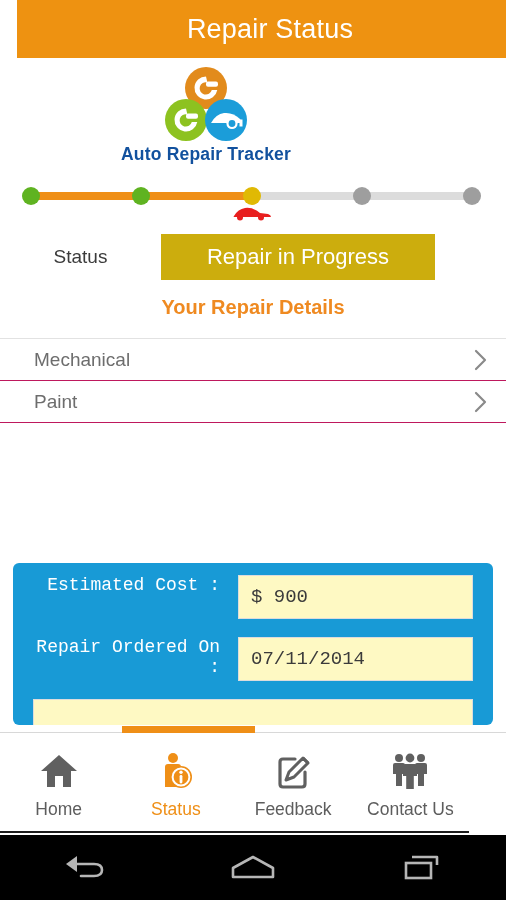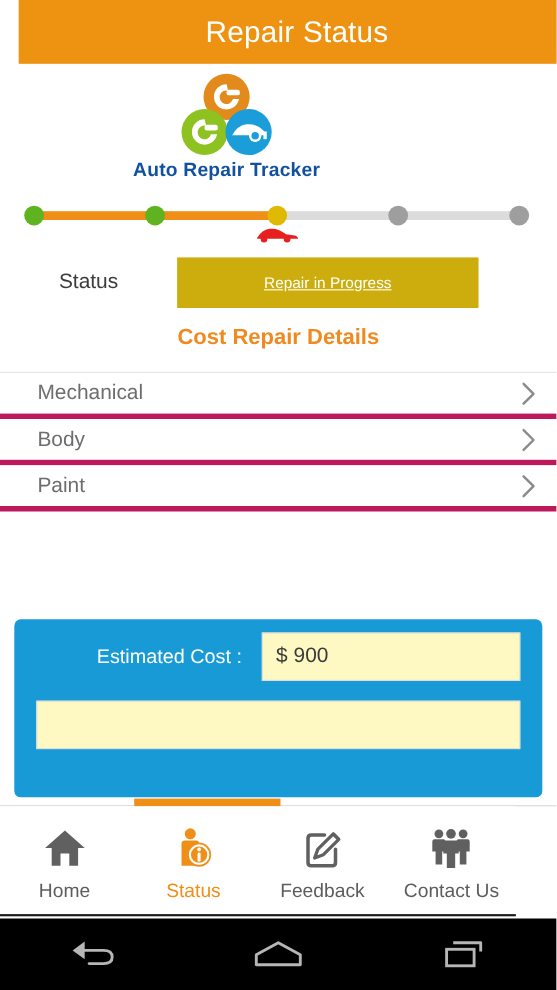--- a/index.html
+++ b/index.html
@@ -42,52 +42,51 @@
   
   .status-row {
     position: absolute; left: 0; top: 232px; width: 506px; height: 50px;
     display: flex; align-items: center;
   }
   .status-label {
     width: 161px; text-align: center; font-size: 19px; color: #3b3b3b;
   }
   .status-btn {
     width: 274px; height: 46px; background: #ccad0d; border: none;
-    color: #ffffff; font-size: 14px; font-family: inherit;
+    color: #ffffff; font-size: 22px; font-family: inherit;
     display: flex; align-items: center; justify-content: center;
     cursor: pointer;
-    text-decoration: underline;
   }
 
   
   .section-heading {
     position: absolute; left: 0; top: 296px; width: 506px;
     text-align: center; color: #ef8a21; font-size: 20px; font-weight: bold;
   }
 
   
   .repair-list {
     position: absolute; left: 0; top: 338px; width: 506px;
     border-top: 1px solid #e2e2e2;
   }
   .repair-row {
     height: 42px; display: flex; align-items: center;
-    border-bottom: 5px solid #be185d;
+    border-bottom: 1px solid #be185d;
     padding: 0 18px 0 34px; cursor: pointer; background: #fff;
   }
   .repair-row .label { flex: 1; font-size: 19px; color: #6d6d6d; }
   .chev { width: 14px; height: 22px; display: block; }
 
   
   .details-card {
     position: absolute; left: 13px; top: 563px; width: 480px; height: 162px;
     background: #189ad6; border-radius: 6px; overflow: hidden;
     padding: 12px 20px 0 20px;
   }
-  .detail-row { display: flex; align-items: center; height: 44px; margin-bottom: 18px; }
+  .detail-row { display: flex; align-items: flex-start; height: 44px; margin-bottom: 18px; font-family: Liberation Mono, monospace; }
   .detail-label {
     width: 205px; text-align: right; padding-right: 18px;
     color: #ffffff; font-size: 18px;
   }
   .detail-input {
     flex: 1; height: 44px; background: #fef9c3; border: 1px solid #dcdcdc;
     display: flex; align-items: center; padding: 0 12px;
     font-size: 19px; color: #3b3b3b; font-family: inherit;
   }
   .card-clip {
@@ -175,55 +174,53 @@
         <circle cx="30" cy="10.5" r="3"></circle>
       </g>
     </svg>
   </div>
 
   <div class="status-row">
     <div class="status-label">Status</div>
     <div class="status-btn">Repair in Progress</div>
   </div>
 
-  <div class="section-heading">Cost Repair Details</div>
+  <div class="section-heading">Your Repair Details</div>
 
   <div class="repair-list">
 
     <div class="repair-row">
       <span class="label">Mechanical</span>
       <svg class="chev" viewBox="0 0 14 22">
         <path d="M2 2 L11 11 L2 20" fill="none" stroke="#8a8a8a" stroke-width="2.2" stroke-linecap="round" stroke-linejoin="round"></path>
       </svg>
     </div>
 
-    <div class="repair-row">
-      <span class="label">Body</span>
-      <svg class="chev" viewBox="0 0 14 22">
-        <path d="M2 2 L11 11 L2 20" fill="none" stroke="#8a8a8a" stroke-width="2.2" stroke-linecap="round" stroke-linejoin="round"></path>
-      </svg>
-    </div>
 
     <div class="repair-row">
       <span class="label">Paint</span>
       <svg class="chev" viewBox="0 0 14 22">
         <path d="M2 2 L11 11 L2 20" fill="none" stroke="#8a8a8a" stroke-width="2.2" stroke-linecap="round" stroke-linejoin="round"></path>
       </svg>
     </div>
 
 
   </div>
 
   <div class="details-card">
 
     <div class="detail-row">
       <div class="detail-label">Estimated Cost :</div>
       <div class="detail-input">$ 900</div>
     </div>
 
+    <div class="detail-row">
+      <div class="detail-label">Repair Ordered On :</div>
+      <div class="detail-input">07/11/2014</div>
+    </div>
 
     <div class="detail-row">
       <div class="detail-input"></div>
     </div>
 
   </div>
 
   <div class="card-clip"></div>
   <div class="card-divider"></div>
   <div class="scroll-indicator"></div>

